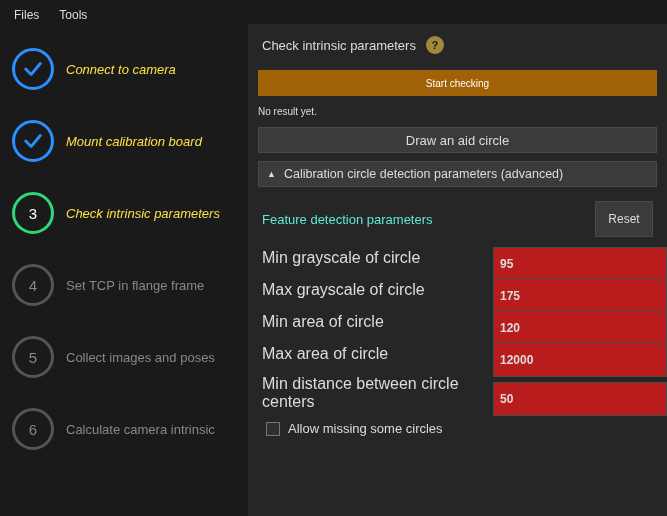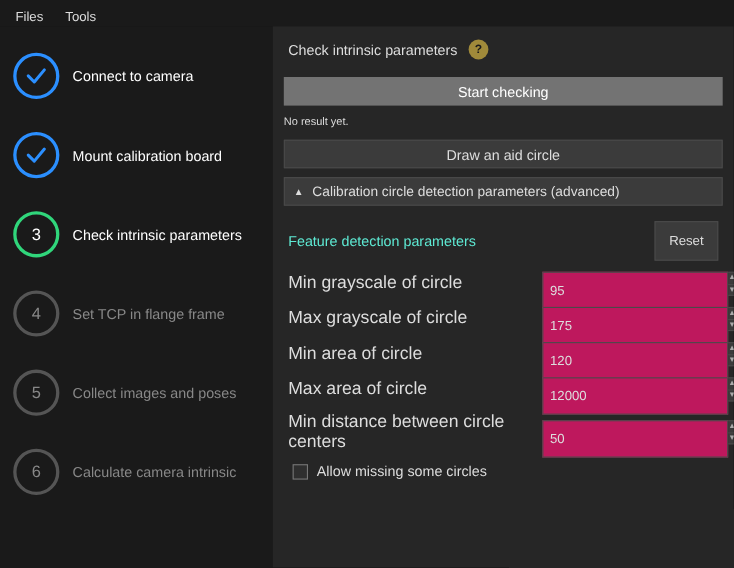--- a/index.html
+++ b/index.html
@@ -11,47 +11,47 @@
 
   .main { flex: 1; display: flex; min-height: 0; }
 
   .sidebar { width: 248px; background: #1a1a1a; padding: 18px 0 10px 0; overflow-y: auto; }
   .step { display: flex; align-items: center; padding: 6px 12px; gap: 12px; cursor: pointer; }
   .step .circle { width: 42px; height: 42px; border-radius: 50%; border: 3px solid #555; display: flex; align-items: center; justify-content: center; font-size: 15px; color: #888; flex-shrink: 0; }
   .step.done .circle { border-color: #2b8fff; color: #2b8fff; }
   .step.active .circle { border-color: #30d67b; color: #fff; }
   .step .circle svg { width: 22px; height: 22px; }
   .step .label { font-size: 13px; color: #888; }
-  .step.done .label, .step.active .label { color: #ffffff; }
+  .step.done .label, .step.active .label { color: #fde047; font-style: italic; }
   .step + .step { margin-top: 18px; }
 
   .content { flex: 1; background: #262626; display: flex; flex-direction: column; min-width: 0; }
   .content-header { display: flex; align-items: center; gap: 10px; padding: 12px 14px 16px 14px; font-size: 13px; color: #ddd; }
   .help-icon { width: 18px; height: 18px; border-radius: 50%; background: #a08a3a; color: #1a1a1a; display: flex; align-items: center; justify-content: center; font-size: 11px; font-weight: bold; cursor: pointer; }
 
   .content-body { padding: 0 10px 10px 10px; display: flex; flex-direction: column; gap: 8px; }
 
-  .btn-primary { background: #737373; color: #fff; border: none; height: 26px; font-size: 13px; cursor: pointer; width: 100%; }
+  .btn-primary { background: #a16207; color: #fff; border: none; height: 26px; font-size: 10px; cursor: pointer; width: 100%; }
 
   .status-text { font-size: 10px; color: #ddd; padding: 2px 0; }
 
   .btn-secondary { background: #3b3b3b; color: #ddd; border: 1px solid #4a4a4a; height: 26px; font-size: 13px; cursor: pointer; width: 100%; }
 
   .expander-header { background: #3b3b3b; border: 1px solid #4a4a4a; height: 26px; display: flex; align-items: center; padding: 0 8px; font-size: 12.5px; color: #ddd; cursor: pointer; gap: 8px; }
   .expander-header .tri { font-size: 9px; }
 
   .panel { padding: 6px 4px 0 4px; }
   .panel-title-row { display: flex; align-items: center; justify-content: space-between; margin-bottom: 10px; }
   .panel-title { font-size: 13px; color: #5eead4; }
   .btn-reset { background: #3b3b3b; color: #ddd; border: 1px solid #4a4a4a; height: 36px; width: 58px; font-size: 12px; cursor: pointer; }
 
   .field-row { display: flex; align-items: center; margin-bottom: 10px; }
   .field-row .flabel { flex: 1; font-size: 16px; color: #ddd; }
   .spin-wrap { display: flex; width: 160px; height: 22px; }
-  .spin-input { flex: 1; background: #be185d; border: 1px solid #4a4a4a; color: #ddd; font-size: 12px; padding: 16px 6px; outline: none; }
+  .spin-input { flex: 1; background: #b91c1c; border: 1px solid #4a4a4a; color: #ddd; font-size: 12px; padding: 16px 6px; outline: none; font-weight: bold; }
   .spin-btns { display: flex; flex-direction: column; width: 16px; }
   .spin-btn { flex: 1; background: #3b3b3b; border: 1px solid #4a4a4a; border-left: none; color: #aaa; font-size: 7px; line-height: 1; cursor: pointer; display: flex; align-items: center; justify-content: center; }
   .spin-btn:first-child { border-bottom: none; }
 
   .check-row { display: flex; align-items: center; gap: 8px; padding-left: 4px; font-size: 13px; color: #ddd; }
   .checkbox { width: 14px; height: 14px; border: 1px solid #777; background: #2f2f2f; cursor: pointer; }
 </style>
 </head>
 <body>
 

